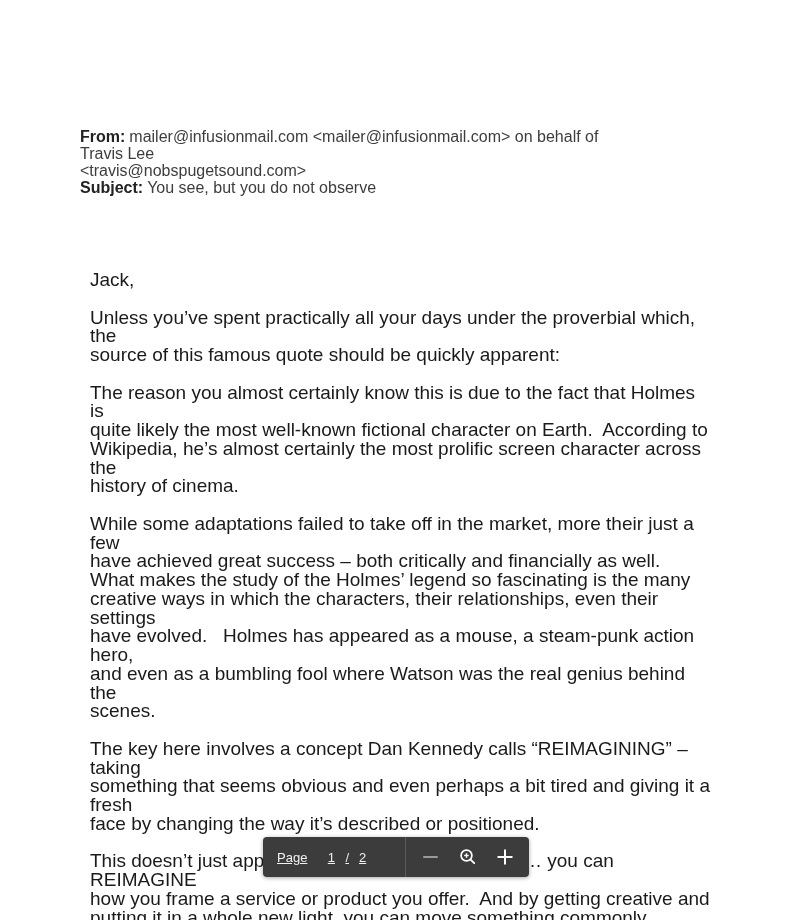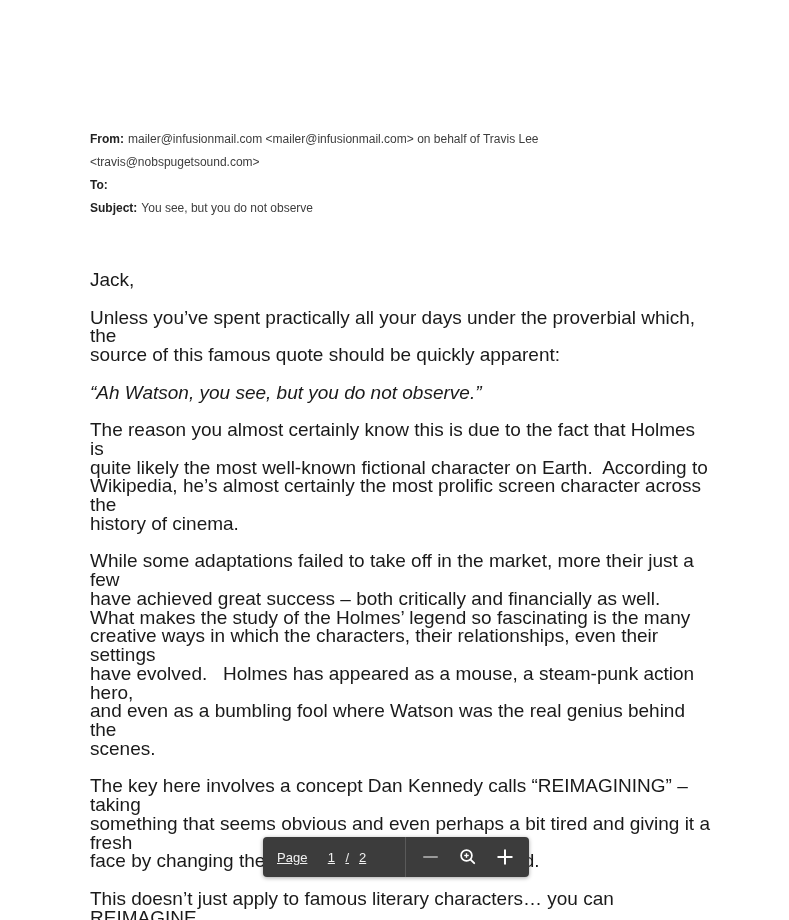--- a/index.html
+++ b/index.html
@@ -12,25 +12,25 @@
     position: relative;
     width: 789px;
     height: 920px;
     background: #ffffff;
     overflow: hidden;
   }
 
   
   .email-header {
     position: absolute;
-    left: 90px;
+    left: 80px;
     top: 128px;
     width: 560px;
-    font-size: 12px;
-    line-height: 23px;
+    font-size: 16px;
+    line-height: 17px;
     color: #3d3d3d;
   }
   .email-header p { margin: 0; }
   .hlabel {
     font-weight: bold;
     color: #222222;
     margin-right: 4px;
   }
   .hvalue { white-space: pre-wrap; }
 
@@ -124,32 +124,28 @@
 <body>
 
 <div class="viewport">
 
   <div class="email-header">
     <p>
       <span class="hlabel">From:</span><span class="hvalue">mailer@infusionmail.com &lt;mailer@infusionmail.com&gt; on behalf of Travis Lee
 &lt;travis@nobspugetsound.com&gt;</span>
     </p>
     <p>
-      <span class="hlabel">To:</span><span class="hvalue"></span>
-    </p>
-    <p>
       <span class="hlabel">Subject:</span><span class="hvalue">You see, but you do not observe</span>
     </p>
   </div>
 
   <div class="email-body">
     <p class="para">Jack,</p>
     <p class="para">Unless you’ve spent practically all your days under the proverbial which, the
 source of this famous quote should be quickly apparent:</p>
-    <p class="para italic">“Ah Watson, you see, but you do not observe.”</p>
     <p class="para">The reason you almost certainly know this is due to the fact that Holmes is
 quite likely the most well-known fictional character on Earth.  According to
 Wikipedia, he’s almost certainly the most prolific screen character across the
 history of cinema.</p>
     <p class="para no-gap-after">While some adaptations failed to take off in the market, more their just a few
 have achieved great success – both critically and financially as well.</p>
     <p class="para">What makes the study of the Holmes’ legend so fascinating is the many
 creative ways in which the characters, their relationships, even their settings
 have evolved.   Holmes has appeared as a mouse, a steam-punk action hero,
 and even as a bumbling fool where Watson was the real genius behind the

